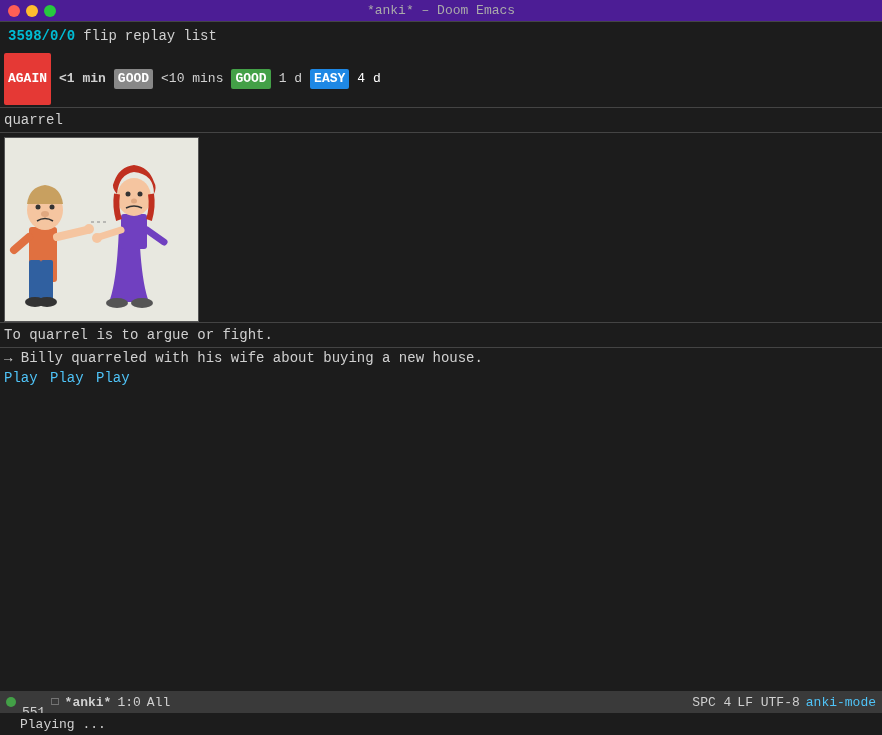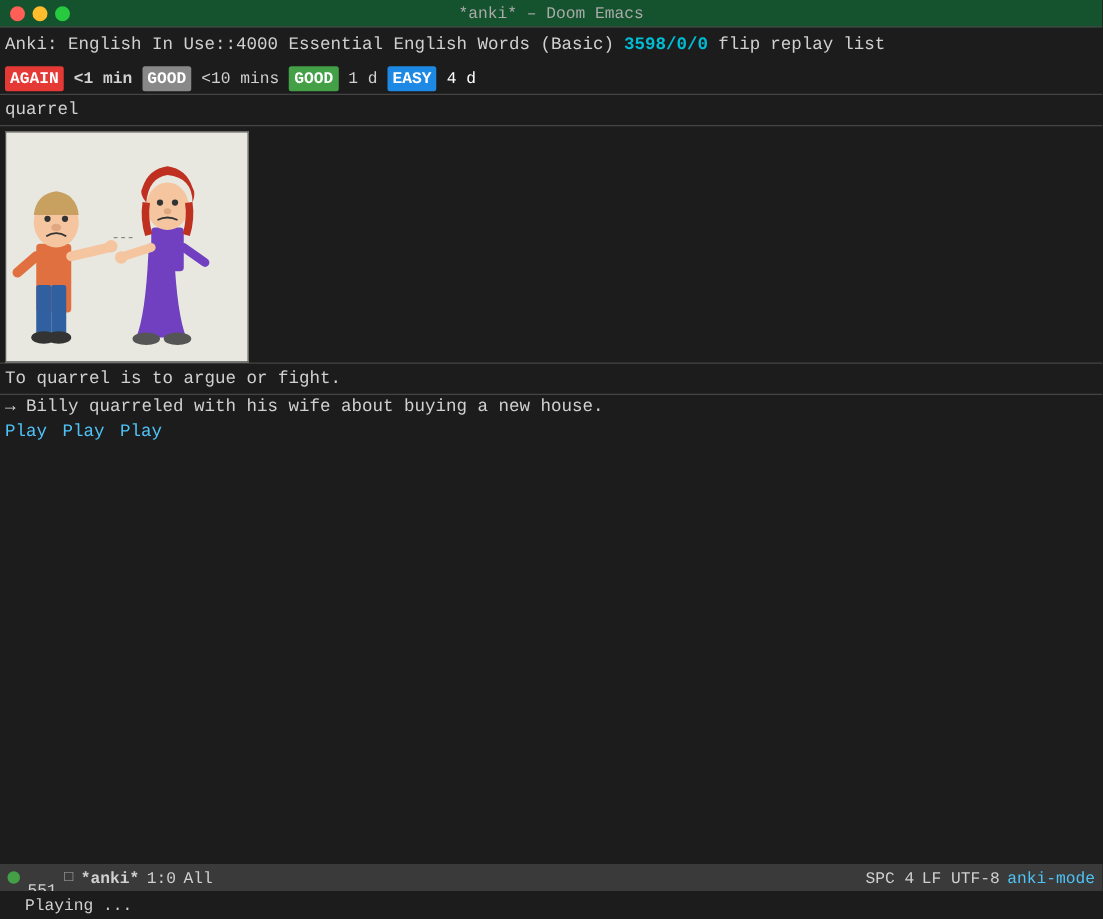--- a/index.html
+++ b/index.html
@@ -14,21 +14,21 @@
       background-color: #1c1c1c;
       font-family: 'Courier New', Courier, monospace;
       font-size: 14px;
       color: #d0d0d0;
       overflow: hidden;
     }
 
     
     .titlebar {
       height: 22px;
-      background-color: #14532d;
+      background-color: #4c1d95;
       display: flex;
       align-items: center;
       justify-content: center;
       position: relative;
       border-bottom: 1px solid #444;
     }
 
     .titlebar-buttons {
       position: absolute;
       left: 8px;
@@ -96,21 +96,21 @@
       display: flex;
       align-items: center;
       gap: 8px;
       font-size: 13px;
       line-height: 1.5;
     }
 
     .badge-again {
       background-color: #e53935;
       color: #fff;
-      padding: 0 4px;
+      padding: 16px 4px;
       border-radius: 2px;
       font-weight: bold;
       font-size: 13px;
     }
 
     .rating-time-again {
       color: #d0d0d0;
       font-size: 13px;
       font-weight: bold;
     }
@@ -302,21 +302,20 @@
 <div class="titlebar">
   <div class="titlebar-buttons">
     <div class="tb-btn tb-close"></div>
     <div class="tb-btn tb-min"></div>
     <div class="tb-btn tb-max"></div>
   </div>
   <span class="titlebar-title">*anki* – Doom Emacs</span>
 </div>
 
 <div class="header-line">
-  <span class="anki-label">Anki: English In Use::4000 Essential English Words (Basic)</span>
   <span style="margin-left:4px;"></span>
   <span class="stats-counter">3598/0/0</span>
   <span class="btn-flip">flip</span>
   <span class="btn-replay">replay</span>
   <span class="btn-list">list</span>
 </div>
 
 <div class="rating-line">
   <span class="badge-again">AGAIN</span>
   <span class="rating-time-again">&lt;1 min</span>

